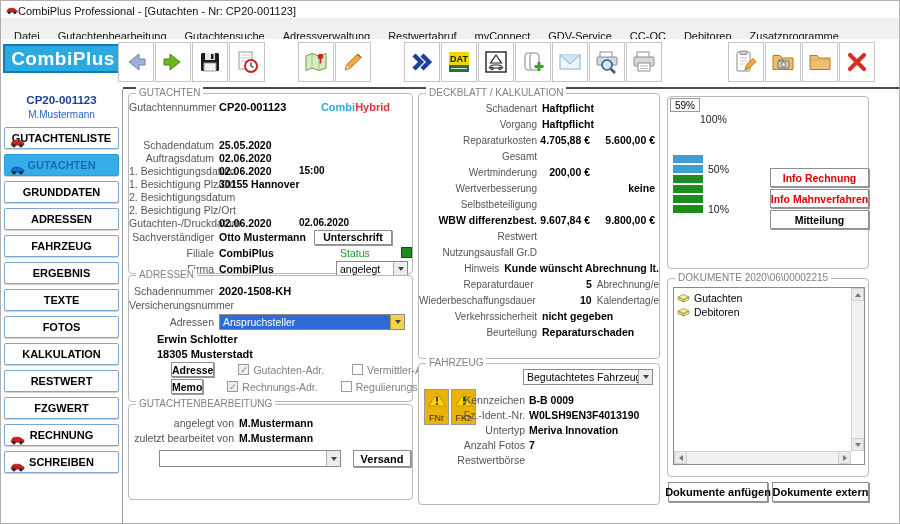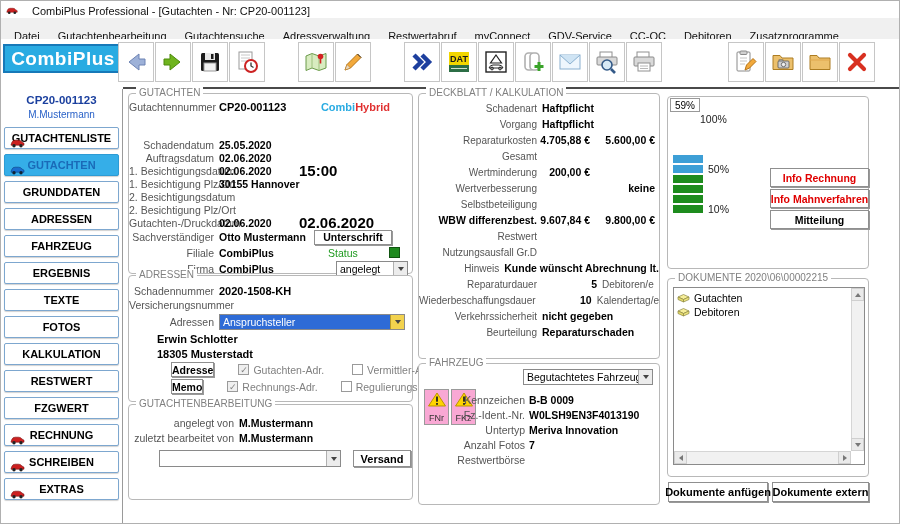--- a/index.html
+++ b/index.html
@@ -4,21 +4,21 @@
 <style>
   * { margin:0; padding:0; box-sizing:border-box; }
   html,body { background:#d8d8d8; }
   #app {
     position:relative; width:900px; height:524px; background:#fff;
     font-family:"Liberation Sans", sans-serif; font-size:11px; color:#000;
     overflow:hidden; border:1px solid #b0b0b0;
   }
   
   #titlebar { position:absolute; left:0; top:0; width:900px; height:19px;
-    display:flex; align-items:center; gap:14px; padding-left:5px; background:#fff; }
+    display:flex; align-items:center; gap:0; padding-left:5px; background:#fff; }
   #titlebar .t { font-size:11px; color:#111; }
   #menubar { position:absolute; left:0; top:17px; width:900px; height:37px;
     background:#f0f0f0; display:flex; align-items:center; padding-left:4px; border-bottom:1px solid #e2e2e2; }
   .menu-item { padding:3px 9px; font-size:11px; color:#111; cursor:default; }
   #toolbar { position:absolute; left:0; top:38px; width:900px; height:48px; background:#fff; }
   #logo { position:absolute; left:2px; top:5px; width:120px; height:29px;
     background:#29abe2; border:2px solid #1779b8; color:#fff; font-weight:bold;
     font-size:19px; display:flex; align-items:center; justify-content:center; letter-spacing:0.5px; }
   .tbtn { position:absolute; top:3px; width:36px; height:40px; background:#fff;
     border:1px solid #c6c6c6; display:flex; align-items:center; justify-content:center; }
@@ -34,21 +34,21 @@
     font-size:11px; text-align:center; box-shadow:0 1px 1px rgba(0,0,0,.18); cursor:default; }
   .nav-btn .caricon { position:absolute; left:5px; top:6px; }
   .nav-btn.active { background:#35aee8; border-color:#2d9bd4; color:#1a6ab8; }
   
   .panel { position:absolute; border:1px solid #b8b8b8; border-radius:4px; background:#fff; }
   .legend { position:absolute; top:-7px; left:7px; background:#fff; padding:0 3px;
     font-size:10px; color:#808080; white-space:nowrap; }
   .frow { display:flex; align-items:center; }
   .flabel { text-align:right; color:#555; font-size:10.5px; padding-right:5px; white-space:nowrap; }
   .fval { font-weight:bold; font-size:10.5px; white-space:nowrap; }
-  .fval2 { font-weight:bold; font-size:15px; white-space:nowrap; }
+  .fval2 { font-weight:bold; font-size:10px; white-space:nowrap; }
   
   .win-btn { background:#fff; border:1px solid #8f8f8f; box-shadow:1px 1px 0 #999;
     font-weight:bold; font-size:10.5px; display:flex; align-items:center; justify-content:center;
     font-family:inherit; cursor:default; white-space:nowrap; }
   .dd { display:flex; border:1px solid #8a8a8a; background:#fff; height:16px; align-items:stretch; }
   .dd .txt { flex:1; padding:1px 3px; font-size:10.5px; white-space:nowrap; overflow:hidden; }
   .dd .arrow { width:14px; background:#ececec; border-left:1px solid #b0b0b0;
     display:flex; align-items:center; justify-content:center; }
   .tri { width:0; height:0; border-left:3.5px solid transparent; border-right:3.5px solid transparent; border-top:4px solid #444; }
   .dd.sel .txt { background:#2e6bd6; color:#fff; }
@@ -64,21 +64,21 @@
   .dlabel.bold { font-weight:bold; color:#000; font-size:10.5px; }
   .dv1 { width:53px; text-align:right; font-weight:bold; font-size:10.5px; }
   .dv2 { width:65px; text-align:right; font-weight:bold; font-size:10.5px; }
   .dtext { margin-left:5px; font-weight:bold; font-size:10.5px; white-space:nowrap; }
   .dnum { width:60px; text-align:right; font-weight:bold; font-size:10.5px; }
   .dunit { margin-left:5px; color:#555; font-size:10px; }
   
   .vrow { display:flex; align-items:center; height:15px; }
   .vlabel { width:74px; text-align:right; color:#555; font-size:10.5px; padding-right:4px; white-space:nowrap; }
   .vval { font-weight:bold; font-size:10.5px; white-space:nowrap; }
-  .warn-btn { width:25px; height:36px; background:#f9a8d4; border:1px solid #9a9a9a;
+  .warn-btn { width:25px; height:36px; background:#eab308; border:1px solid #9a9a9a;
     display:flex; flex-direction:column; align-items:center; justify-content:center; gap:6px; }
   .warn-btn .wl { font-size:9px; color:#333; }
   
   .bar { width:30px; height:8px; margin-bottom:2px; }
   .bar.blue { background:#3d9fd6; } .bar.green { background:#1e8c1e; }
   .gauge-label { position:absolute; font-size:10.5px; color:#222; }
   .action-btn { position:absolute; left:102px; width:99px; height:19px; }
   .action-btn.red { color:#e00000; }
   
   #doclist { position:absolute; left:5px; top:8px; width:192px; height:178px;
@@ -281,25 +281,20 @@
       <div class="nav-btn"><span class="caricon"><svg width="15" height="10" viewBox="0 0 15 10">
               <path d="M1 7 L1.8 4.4 Q2.6 2.2 5.2 2.2 L8.6 2.2 Q10.8 2.2 12 4 L14 5.2 L14 7.2 L1 7.2 Z" fill="#cc2020" stroke="#7a0f0f" stroke-width="0.6"></path>
               <circle cx="4" cy="7.8" r="1.7" fill="#222"></circle>
               <circle cx="11" cy="7.8" r="1.7" fill="#222"></circle>
             </svg></span><span>RECHNUNG</span></div>
       <div class="nav-btn"><span class="caricon"><svg width="15" height="10" viewBox="0 0 15 10">
               <path d="M1 7 L1.8 4.4 Q2.6 2.2 5.2 2.2 L8.6 2.2 Q10.8 2.2 12 4 L14 5.2 L14 7.2 L1 7.2 Z" fill="#cc2020" stroke="#7a0f0f" stroke-width="0.6"></path>
               <circle cx="4" cy="7.8" r="1.7" fill="#222"></circle>
               <circle cx="11" cy="7.8" r="1.7" fill="#222"></circle>
             </svg></span><span>SCHREIBEN</span></div>
-      <div class="nav-btn"><span class="caricon"><svg width="15" height="10" viewBox="0 0 15 10">
-              <path d="M1 7 L1.8 4.4 Q2.6 2.2 5.2 2.2 L8.6 2.2 Q10.8 2.2 12 4 L14 5.2 L14 7.2 L1 7.2 Z" fill="#cc2020" stroke="#7a0f0f" stroke-width="0.6"></path>
-              <circle cx="4" cy="7.8" r="1.7" fill="#222"></circle>
-              <circle cx="11" cy="7.8" r="1.7" fill="#222"></circle>
-            </svg></span><span>EXTRAS</span></div>
     </div>
   </div>
 
   <div class="panel" style="left:127px;top:92px;width:285px;height:181px;padding-top:6px">
     <div class="legend">GUTACHTEN</div>
     <div class="frow" style="height:14px">
       <span class="flabel" style="width:90px">Gutachtennummer</span>
       <span class="fval" style="font-size:11px">CP20-001123</span>
       <span class="brand"><span class="b1">Combi</span><span class="b2">Hybrid</span></span>
     </div>
@@ -335,21 +330,21 @@
         <span class="fval2">02.06.2020</span>
       </div>
     <div class="frow" style="height:16px">
       <span class="flabel" style="width:90px">Sachverständiger</span>
       <span class="fval">Otto Mustermann</span>
       <button class="win-btn" style="margin-left:auto;margin-right:20px;width:78px;height:15px">Unterschrift</button>
     </div>
     <div class="frow" style="height:15px">
       <span class="flabel" style="width:90px">Filiale</span>
       <span class="fval">CombiPlus</span>
-      <span style="margin-left:auto;margin-right:12px;width:72px;display:flex;align-items:center;justify-content:space-between">
+      <span style="margin-left:auto;margin-right:0;width:72px;display:flex;align-items:center;justify-content:space-between">
         <span style="color:#1f9a1f;font-size:10.5px">Status</span>
         <span class="status-sq"></span>
       </span>
     </div>
     <div class="frow" style="height:17px">
       <span class="flabel" style="width:90px">Firma</span>
       <span class="fval">CombiPlus</span>
       <span class="dd" style="margin-left:auto;margin-right:4px;width:72px;height:15px">
           <span class="txt">angelegt</span>
           <span class="arrow">
@@ -470,21 +465,21 @@
     <div class="drow">
         <span class="dlabel">Nutzungsausfall Gr.D</span>
       </div>
     <div class="drow">
         <span class="dlabel">Hinweis</span>
         <span class="dtext">Kunde wünscht Abrechnung lt.</span>
       </div>
     <div class="drow">
         <span class="dlabel">Reparaturdauer</span>
         <span class="dnum">5</span>
-        <span class="dunit">Debitoren/e</span>
+        <span class="dunit">Abrechnung/e</span>
       </div>
     <div class="drow">
         <span class="dlabel">Wiederbeschaffungsdauer</span>
         <span class="dnum">10</span>
         <span class="dunit">Kalendertag/e</span>
       </div>
     <div class="drow">
         <span class="dlabel">Verkehrssicherheit</span>
         <span class="dtext">nicht gegeben</span>
       </div>

